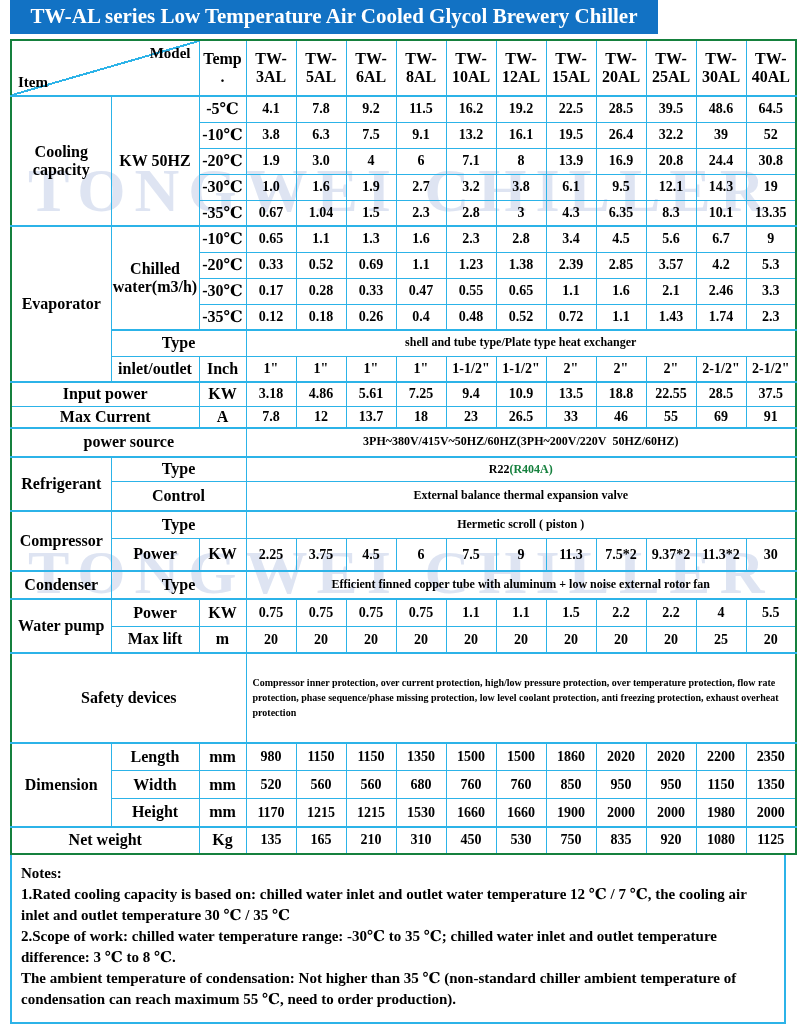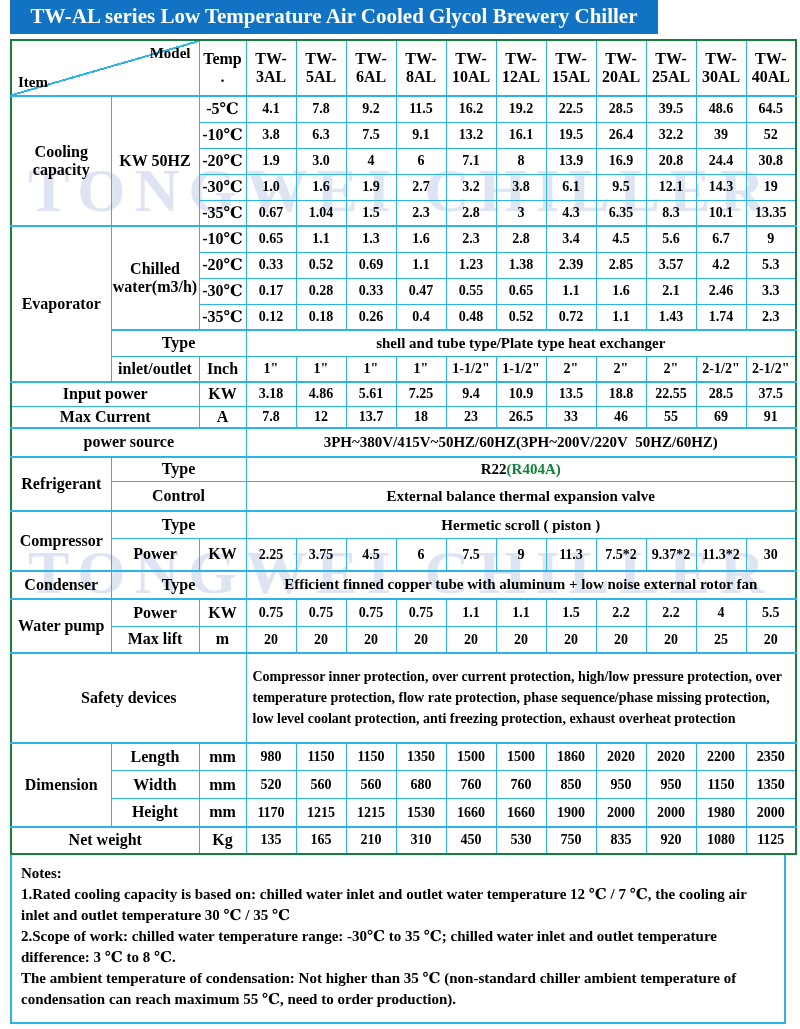--- a/index.html
+++ b/index.html
@@ -11,23 +11,23 @@
   .watermark{position:absolute;left:18px;z-index:0;font-weight:bold;font-size:62px;letter-spacing:9px;
     color:#93a9d6;opacity:.30;white-space:nowrap;pointer-events:none;}
   .wm1{top:116px}
   .wm2{top:498px}
   table{border-collapse:collapse;table-layout:fixed;width:786px;position:relative;z-index:1;
     border:2px solid #15803d;background:transparent;}
   td{border:1px solid #2cb3e8;text-align:center;vertical-align:middle;font-weight:bold;
     font-size:13.5px;padding:1px;overflow:hidden;line-height:1.15;}
   td.lbl{font-size:16px;}
   td.val{font-size:14px;}
-  td.wide{font-size:15px;}
+  td.wide{font-size:12px;}
   tr.sec td{border-top-width:2px;}
-  td.left{text-align:left;padding:3px 6px;line-height:1.5;font-size:14px;}
+  td.left{text-align:left;padding:3px 6px;line-height:1.5;font-size:10px;}
   td.diag{position:relative;
     background:linear-gradient(to bottom right,transparent calc(50% - 1px),#2cb3e8 calc(50% - 1px),
       #2cb3e8 calc(50% + 1px),transparent calc(50% + 1px));}
   .diag .model{position:absolute;top:4px;right:8px;font-size:15px;}
   .diag .item{position:absolute;bottom:4px;left:6px;font-size:15px;text-align:center;}
   .red{color:#15803d;}
   .notes{margin-left:10px;width:754px;border:2px solid #2cb3e8;border-top:0;min-height:122px;
     padding:8px 9px 12px 9px;font-size:15px;line-height:21px;font-weight:bold;}
   .rh56{height:56px}.rh26{height:26px}.rh24{height:24px}.rh20{height:19px}.rh29{height:29px}
   .rh25{height:25px}.rh28{height:28px}.rh32{height:32px}.rh90{height:90px}.rh27{height:27px}

